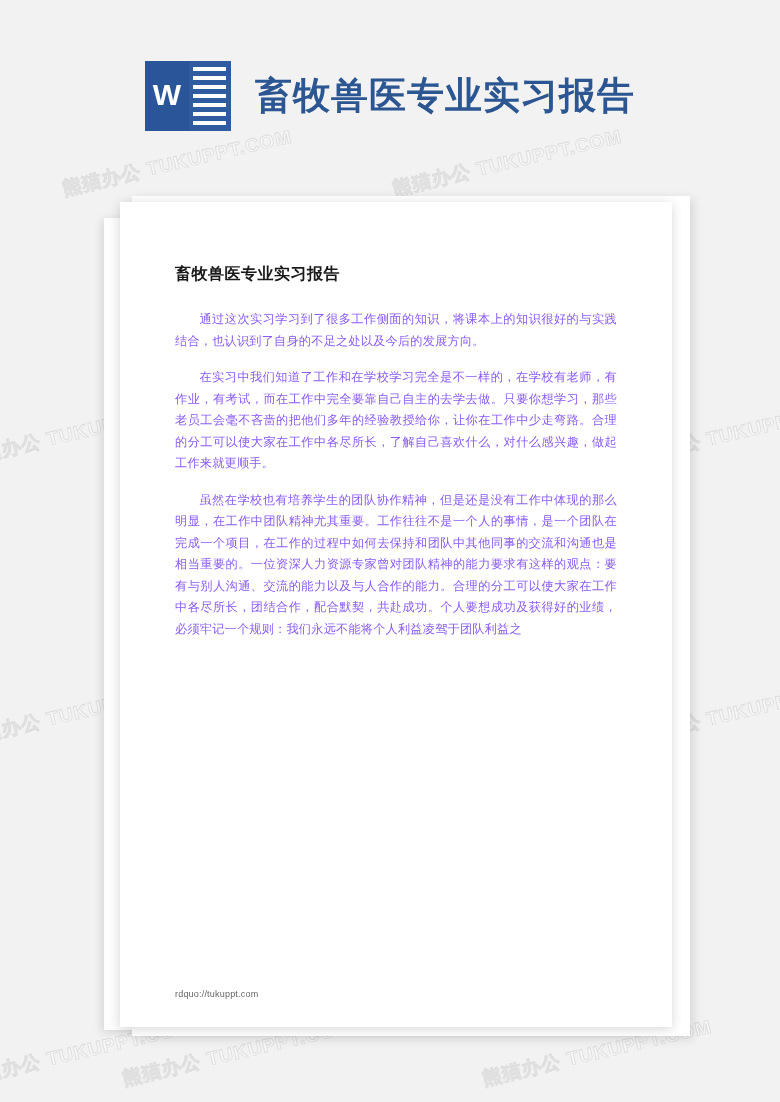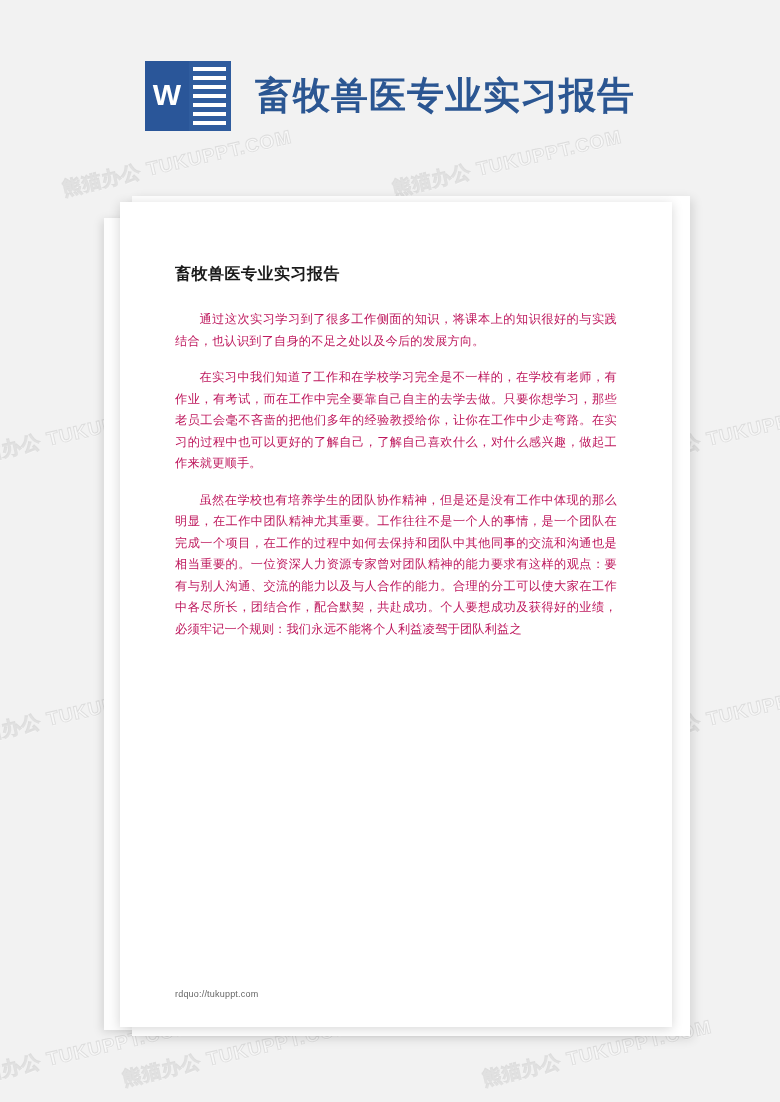--- a/index.html
+++ b/index.html
@@ -157,21 +157,21 @@
     font-size: 16px;
     font-weight: bold;
     color: #1a1a1a;
     margin: 0 0 24px 0;
     letter-spacing: 0.5px;
   }
   .doc p {
     font-family: "Liberation Serif", "DejaVu Serif", serif;
     font-size: 12.2px;
     line-height: 21.5px;
-    color: #be185d;
+    color: #8b5cf6;
     margin: 0 0 15px 0;
     text-indent: 2em;
     text-align: justify;
     letter-spacing: 0.2px;
   }
   .doc-footer {
     position: absolute;
     left: 55px;
     bottom: 28px;
     font-family: "Liberation Sans", sans-serif;
@@ -206,21 +206,21 @@
       </div>
     </div>
     <div class="header-title">畜牧兽医专业实习报告</div>
   </div>
 </div>
 
 <div class="doc">
   <h1 class="doc-title">畜牧兽医专业实习报告</h1>
   <div>
     <p>通过这次实习学习到了很多工作侧面的知识，将课本上的知识很好的与实践结合，也认识到了自身的不足之处以及今后的发展方向。</p>
-    <p>在实习中我们知道了工作和在学校学习完全是不一样的，在学校有老师，有作业，有考试，而在工作中完全要靠自己自主的去学去做。只要你想学习，那些老员工会毫不吝啬的把他们多年的经验教授给你，让你在工作中少走弯路。在实习的过程中也可以更好的了解自己，了解自己喜欢什么，对什么感兴趣，做起工作来就更顺手。</p>
+    <p>在实习中我们知道了工作和在学校学习完全是不一样的，在学校有老师，有作业，有考试，而在工作中完全要靠自己自主的去学去做。只要你想学习，那些老员工会毫不吝啬的把他们多年的经验教授给你，让你在工作中少走弯路。合理的分工可以使大家在工作中各尽所长，了解自己喜欢什么，对什么感兴趣，做起工作来就更顺手。</p>
     <p>虽然在学校也有培养学生的团队协作精神，但是还是没有工作中体现的那么明显，在工作中团队精神尤其重要。工作往往不是一个人的事情，是一个团队在完成一个项目，在工作的过程中如何去保持和团队中其他同事的交流和沟通也是相当重要的。一位资深人力资源专家曾对团队精神的能力要求有这样的观点：要有与别人沟通、交流的能力以及与人合作的能力。合理的分工可以使大家在工作中各尽所长，团结合作，配合默契，共赴成功。个人要想成功及获得好的业绩，必须牢记一个规则：我们永远不能将个人利益凌驾于团队利益之</p>
   </div>
   <div class="doc-footer">rdquo://tukuppt.com</div>
 </div>
 
 <div class="watermark-layer" id="wm-layer">
     <div class="wm" style="left: 60px; top: 150px;">熊猫办公 TUKUPPT.COM</div>
     <div class="wm" style="left: 390px; top: 150px;">熊猫办公 TUKUPPT.COM</div>
     <div class="wm" style="left: -40px; top: 420px;">熊猫办公 TUKUPPT.COM</div>
     <div class="wm" style="left: 300px; top: 420px;">熊猫办公 TUKUPPT.COM</div>

